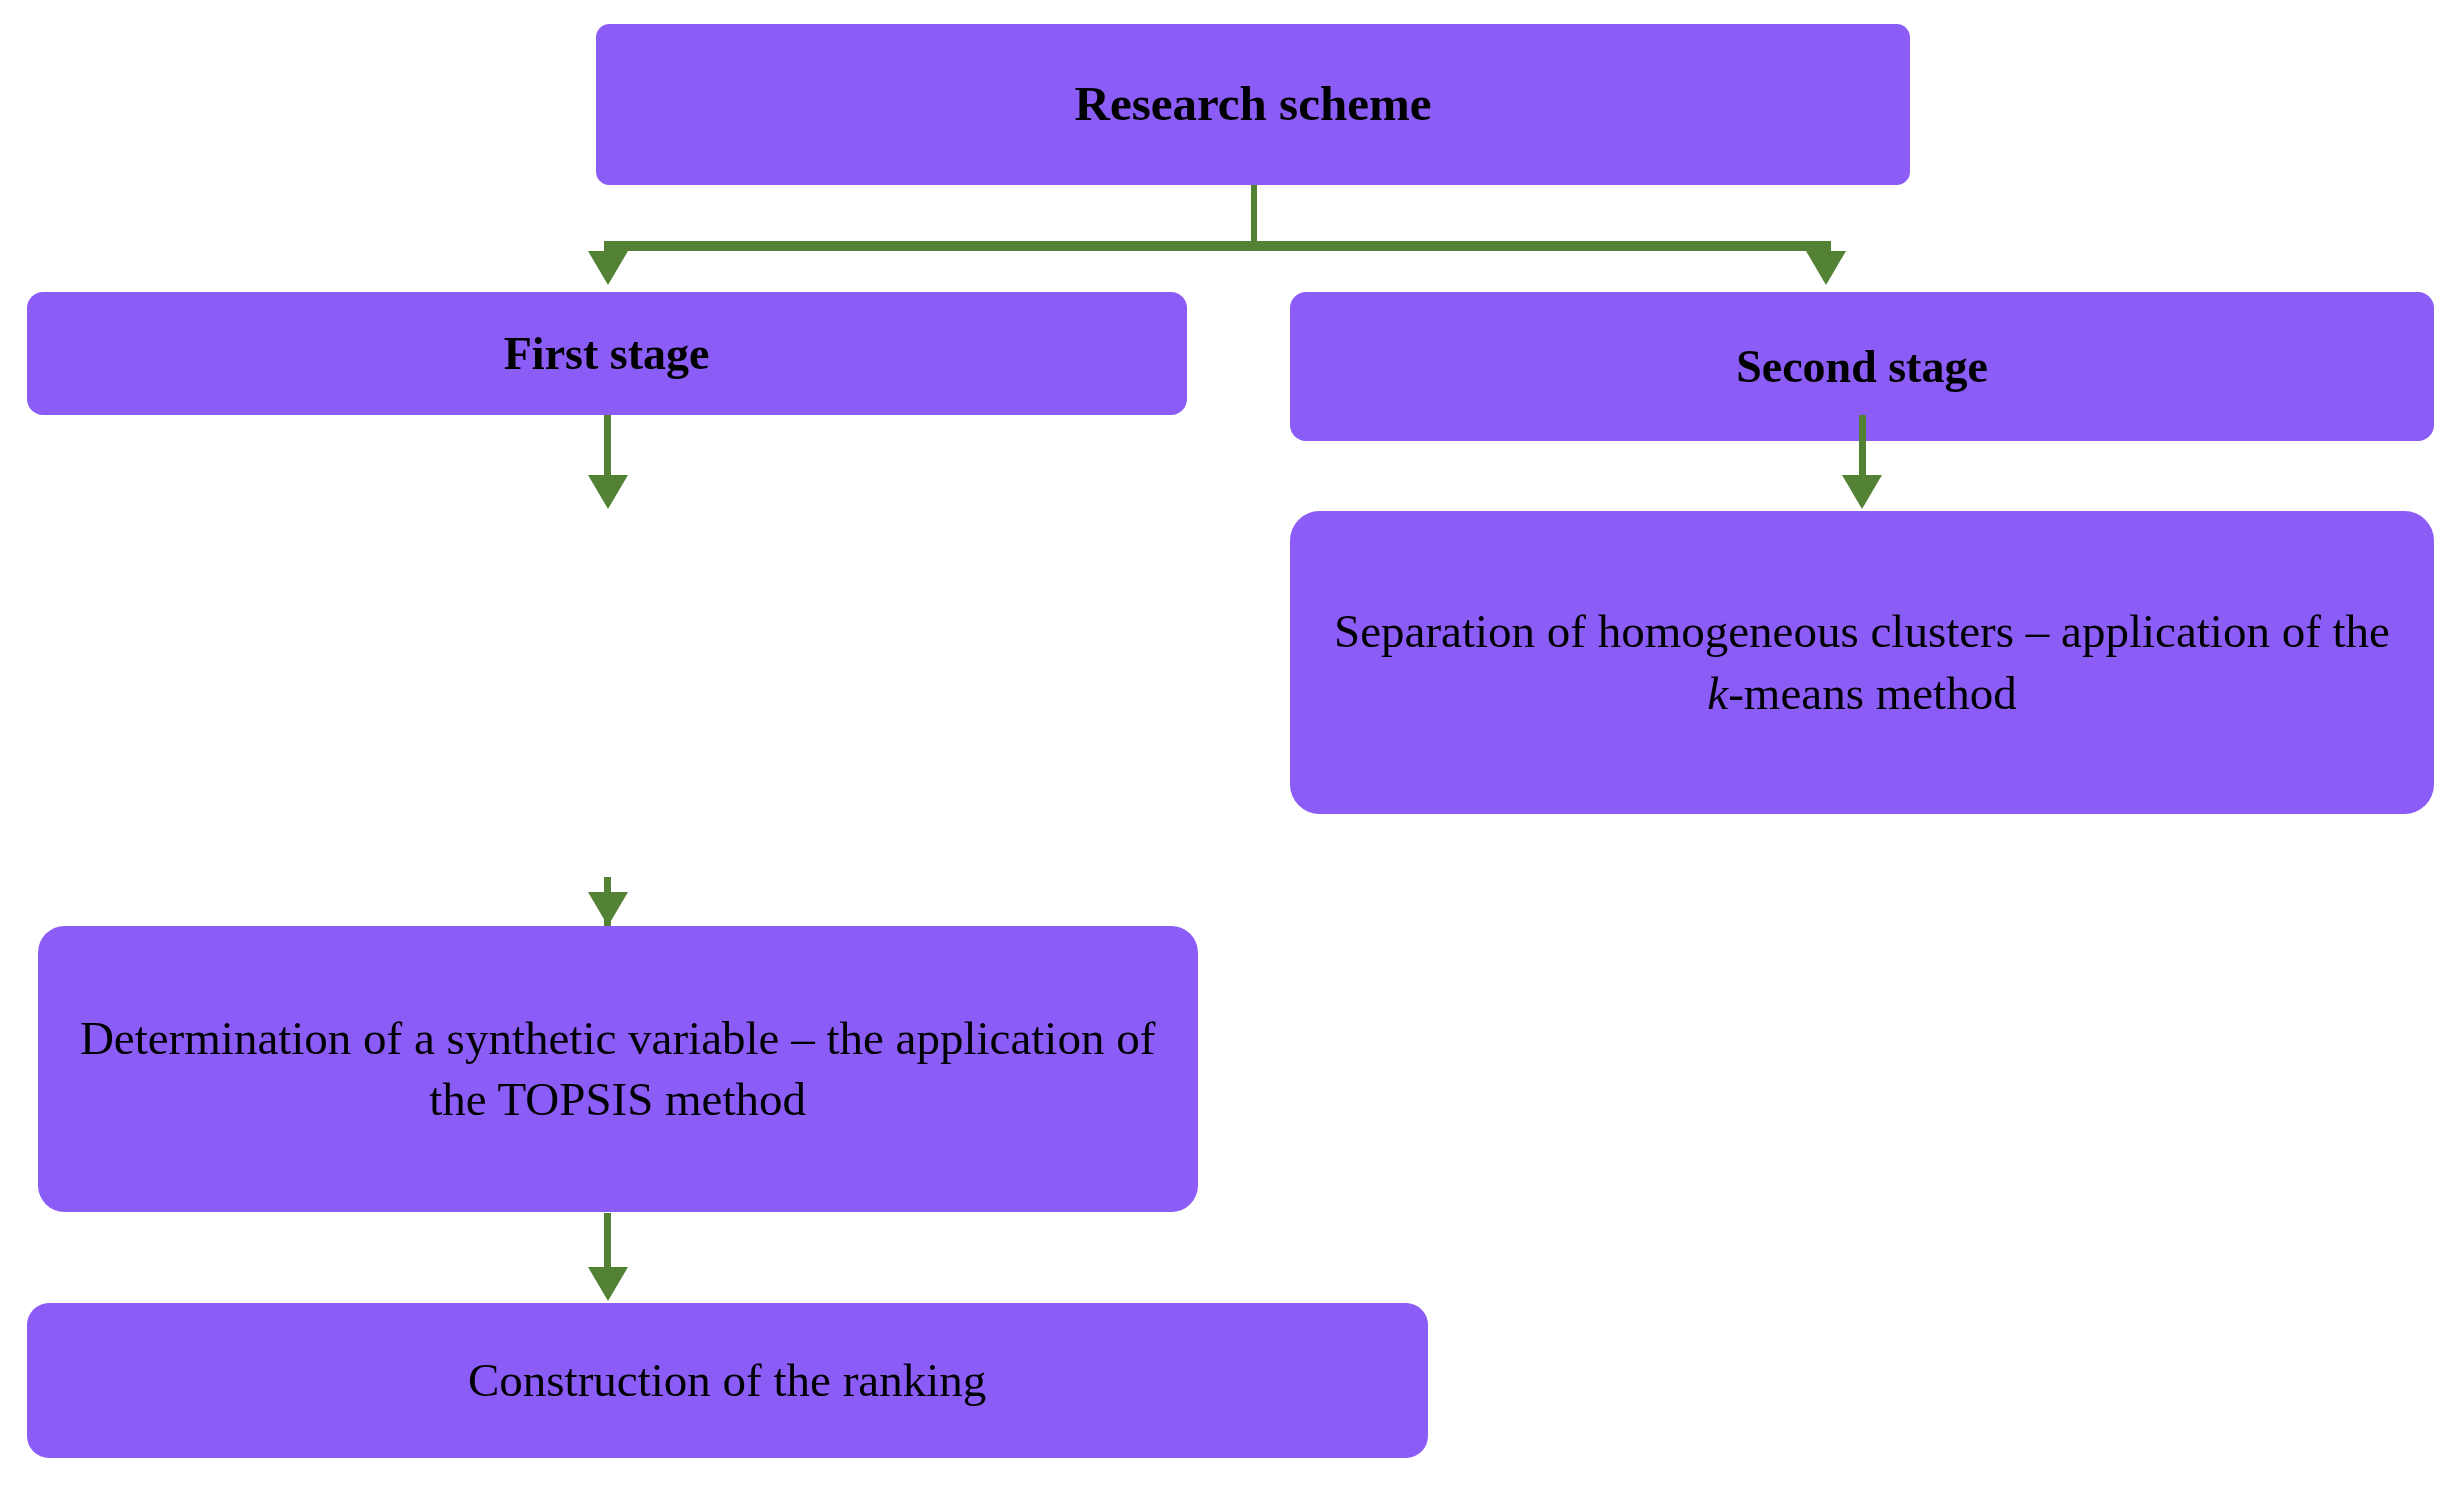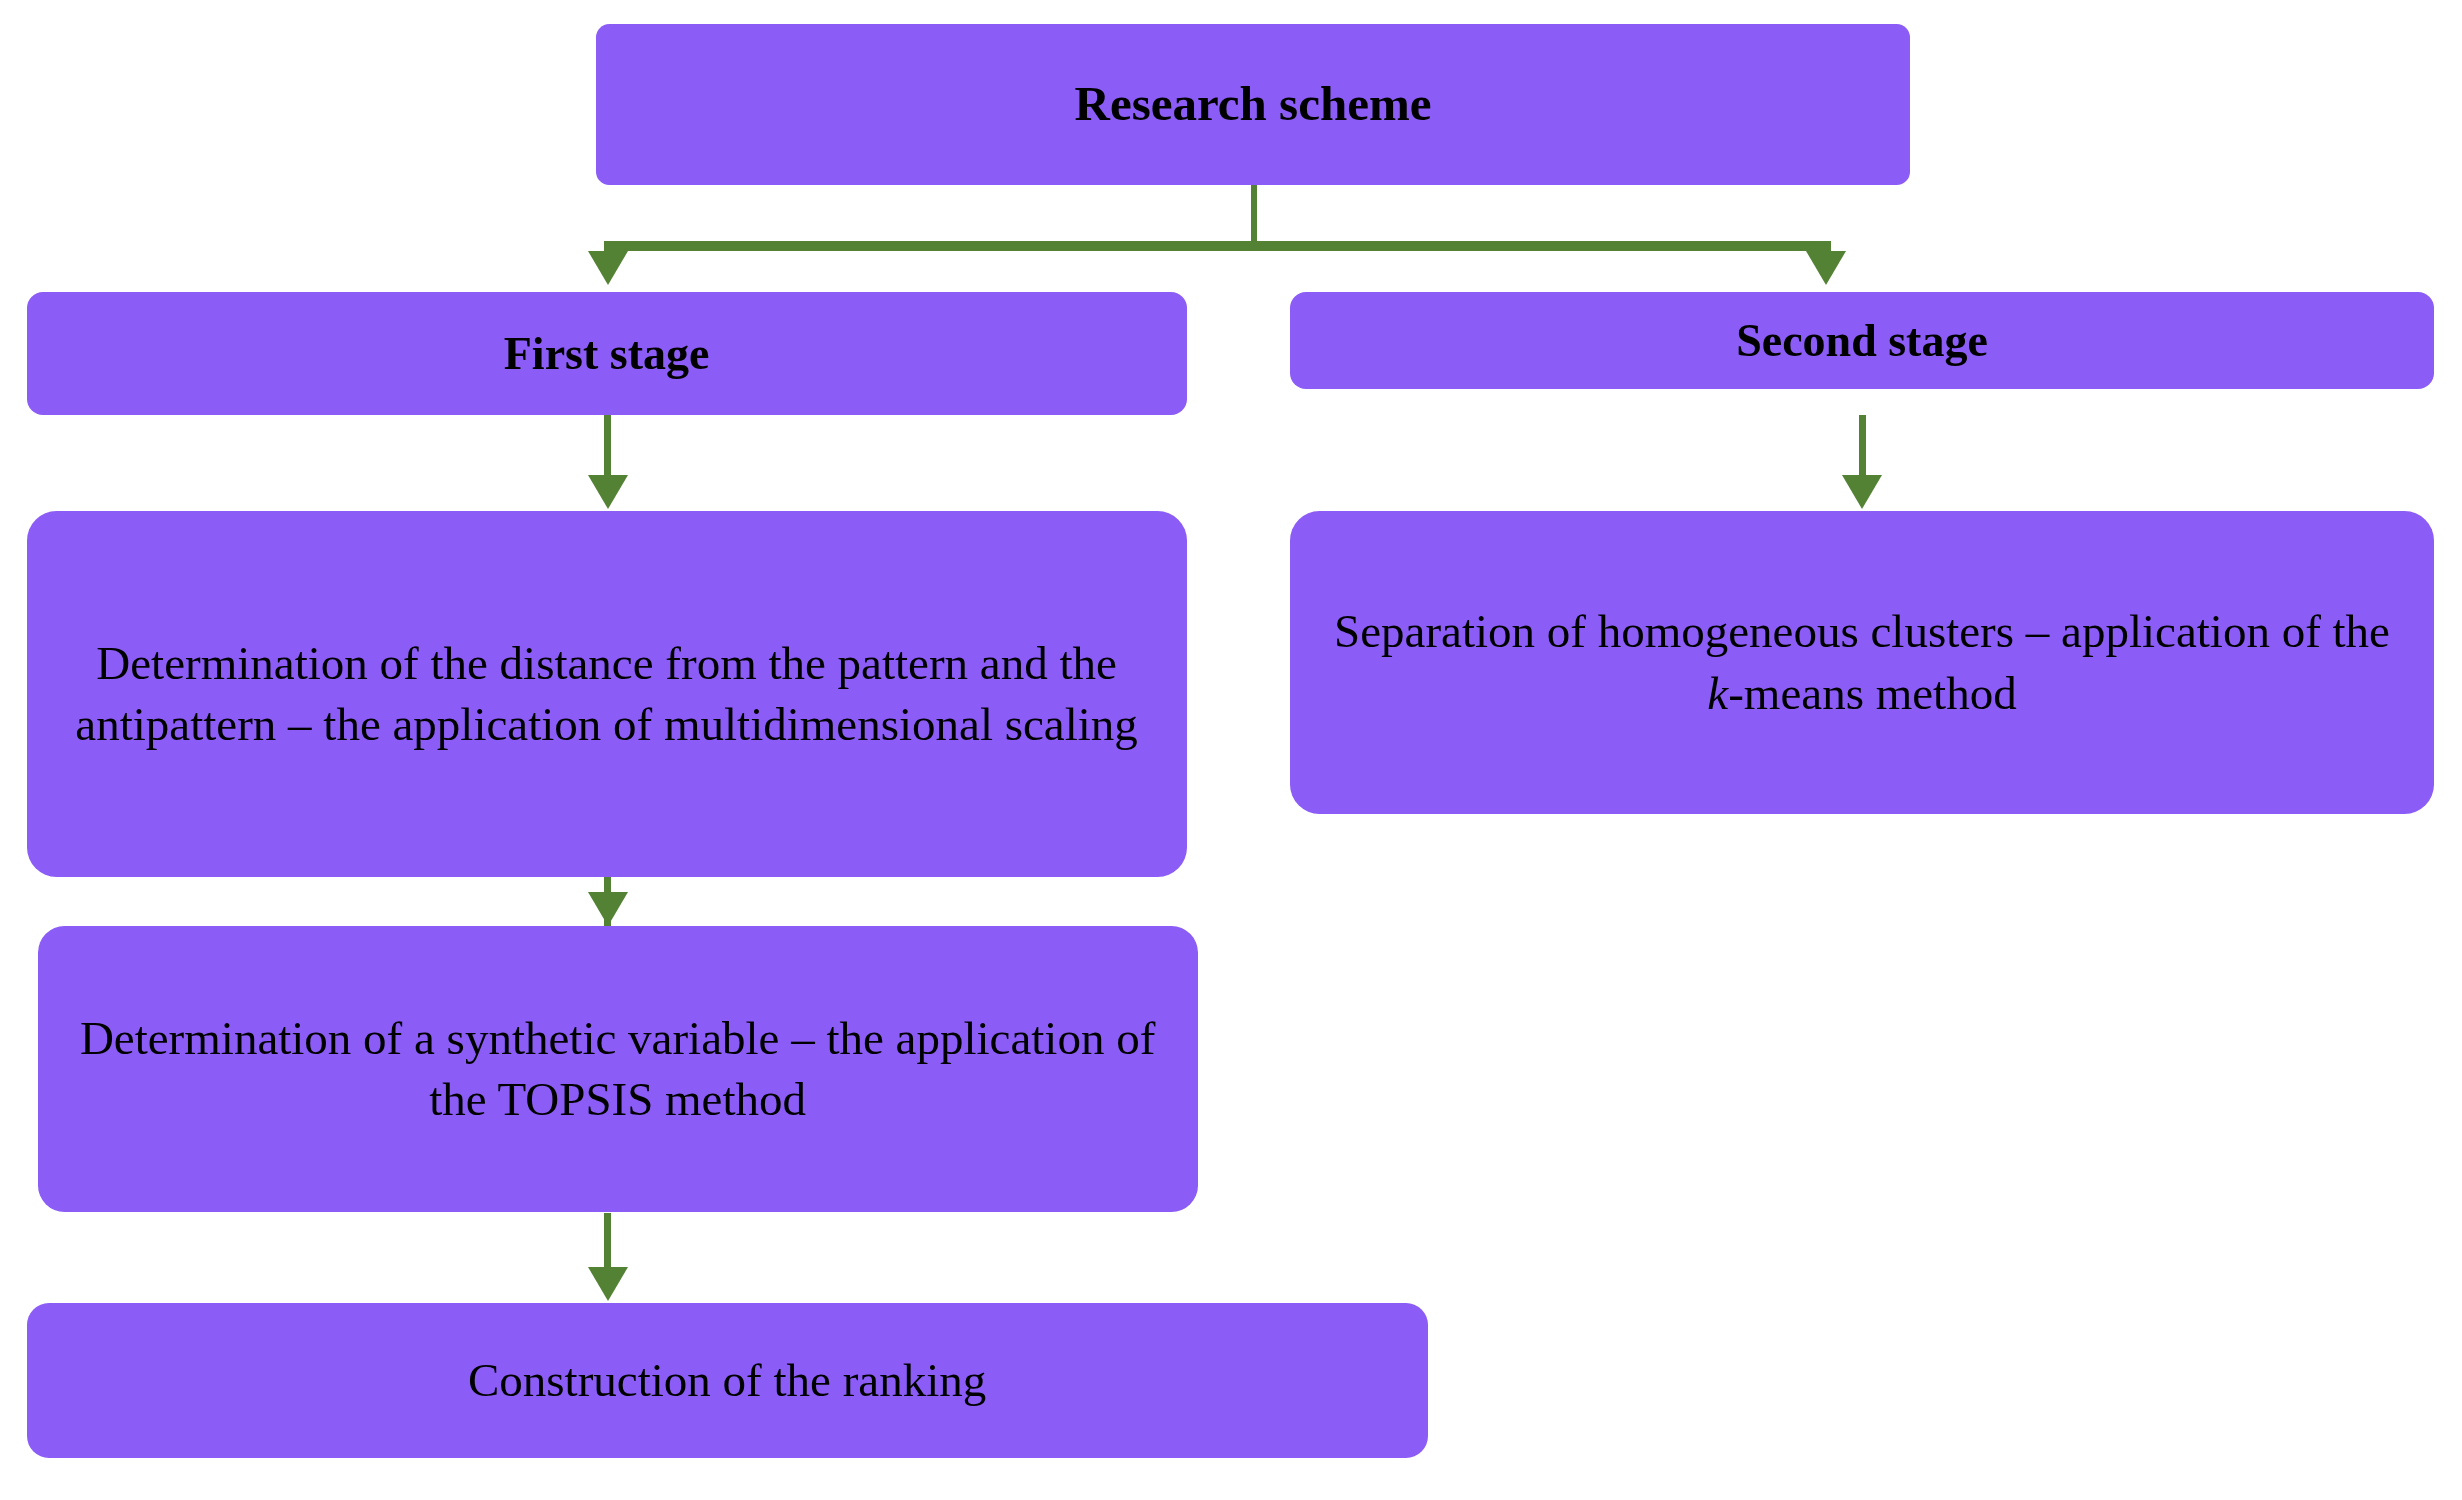--- a/index.html
+++ b/index.html
@@ -42,21 +42,21 @@
     font-size: 49px;
     line-height: 1.12;
   }
   #node-stage1 {
     left: 26.6px; top: 292px;
     width: 1160px; height: 123px;
     border-radius: 16px;
   }
   #node-stage2 {
     left: 1290px; top: 292px;
-    width: 1144px; height: 97px;
+    width: 1144px; height: 149px;
     border-radius: 16px;
   }
   #node-stage1 .label, #node-stage2 .label {
     font-weight: bold;
     font-size: 46px;
     line-height: 1.12;
   }
   #node-distance {
     left: 26.6px; top: 511px;
     width: 1160px; height: 366px;
@@ -144,23 +144,20 @@
   <div class="node" id="node-stage2">
     <span class="label">Second stage</span>
   </div>
 
   <div class="conn" id="c1-stem"></div>
   <div class="arrowhead" id="c1-head"></div>
 
   <div class="conn" id="c4-stem"></div>
   <div class="arrowhead" id="c4-head"></div>
 
-  <div class="node" id="node-distance">
-    <span class="label">Determination of the distance from the pattern and the antipattern – the application of multidimensional scaling</span>
-  </div>
 
   <div class="conn" id="c2-stem"></div>
   <div class="arrowhead" id="c2-head"></div>
 
   <div class="node" id="node-synthetic">
     <span class="label">Determination of a synthetic variable – the application of the TOPSIS method</span>
   </div>
 
   <div class="conn" id="c3-stem"></div>
   <div class="arrowhead" id="c3-head"></div>

